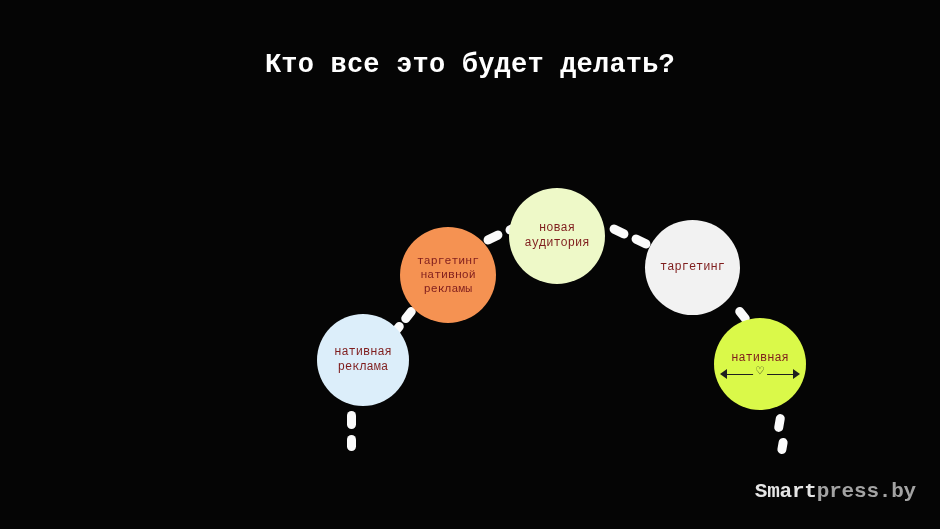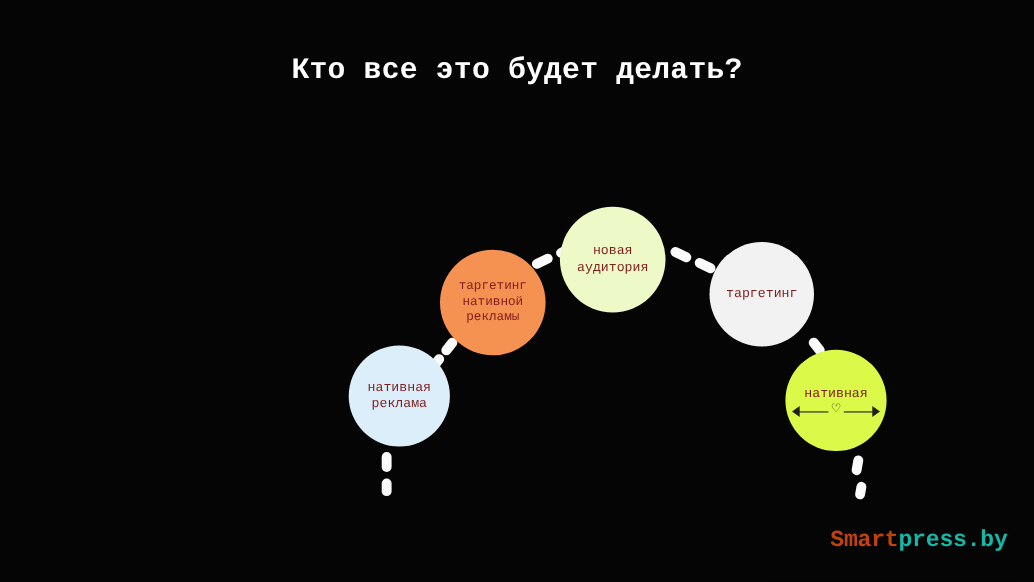--- a/index.html
+++ b/index.html
@@ -130,22 +130,22 @@
 
   
   #logo {
     position: absolute;
     right: 24px;
     bottom: 26px;
     font-size: 21px;
     font-weight: bold;
     letter-spacing: -0.2px;
   }
-  #logo .part-a { color: #c2410c; }
-  #logo .part-b { color: #14b8a6; }
+  #logo .part-a { color: #e5e5e5; }
+  #logo .part-b { color: #a3a3a3; }
 </style>
 </head>
 <body>
 
 <div id="slide">
 
   <div id="title-block">
     <div class="title-line">Кто все это будет делать?</div>
   </div>
 

